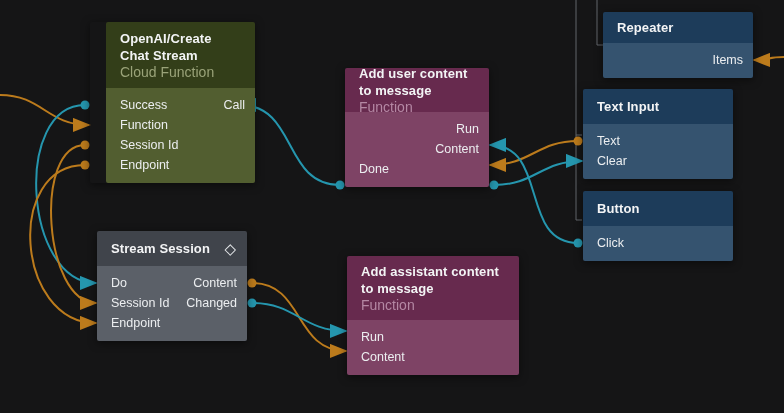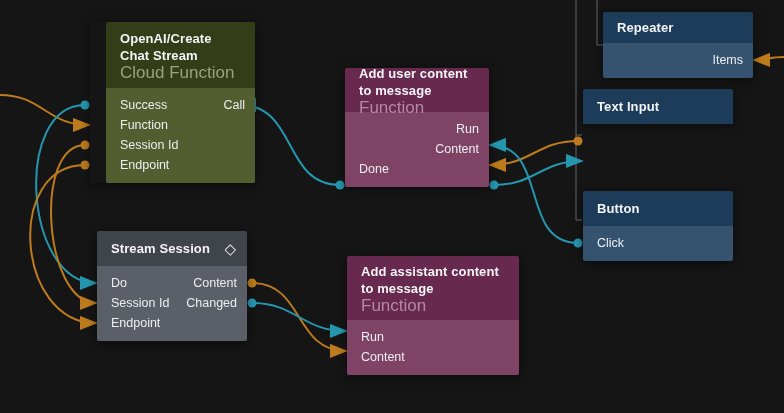--- a/index.html
+++ b/index.html
@@ -12,21 +12,21 @@
     position:absolute;z-index:2;border-radius:2px;
     box-shadow:0 2px 8px rgba(0,0,0,0.5);
   }
   .node-header{
     box-sizing:border-box;display:flex;flex-direction:column;justify-content:center;
     padding:0 14px;border-radius:2px 2px 0 0;position:relative;
   }
   .node-title{
     font-size:13px;font-weight:700;color:#f3f4f5;line-height:17px;letter-spacing:.1px;
   }
-  .node-subtitle{font-size:17px;line-height:17px;font-weight:400;}
+  .node-subtitle{font-size:14px;line-height:17px;font-weight:400;}
   .header-icon{
     position:absolute;right:11px;top:50%;transform:translateY(-54%);
     color:#eceff1;font-size:15px;line-height:15px;font-weight:400;
   }
   .node-body{
     box-sizing:border-box;padding:7px 0 8px;border-radius:0 0 2px 2px;
   }
   .port-row{
     height:20px;display:flex;align-items:center;
     padding:0 10px 0 14px;font-size:12.5px;color:#eceef0;
@@ -117,20 +117,28 @@
       <div class="node-body" style="background: rgb(53, 83, 111);">
         <div class="port-row">
           <span class="port-label-right">Items</span>
         </div>
       </div>
     </div>
     <div class="node" style="left: 583px; top: 89px; width: 150px;">
       <div class="node-header" style="height: 35px; background: rgb(29, 60, 90);">
         <div class="node-title">Text Input</div>
       </div>
+      <div class="node-body" style="background: rgb(53, 83, 111);">
+        <div class="port-row">
+          <span class="port-label-left">Text</span>
+        </div>
+        <div class="port-row">
+          <span class="port-label-left">Clear</span>
+        </div>
+      </div>
     </div>
     <div class="node" style="left: 583px; top: 191px; width: 150px;">
       <div class="node-header" style="height: 35px; background: rgb(29, 60, 90);">
         <div class="node-title">Button</div>
       </div>
       <div class="node-body" style="background: rgb(53, 83, 111);">
         <div class="port-row">
           <span class="port-label-left">Click</span>
         </div>
       </div>

